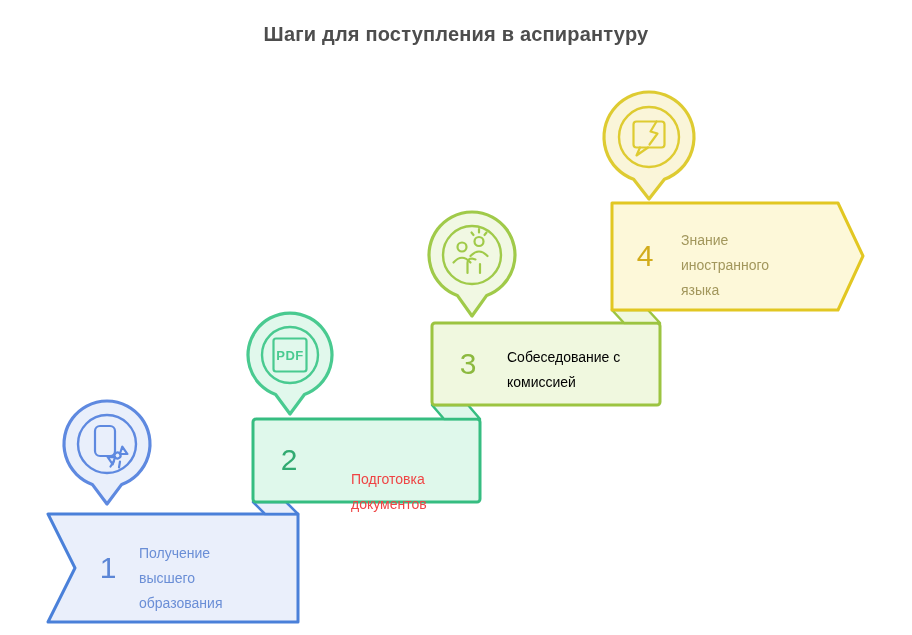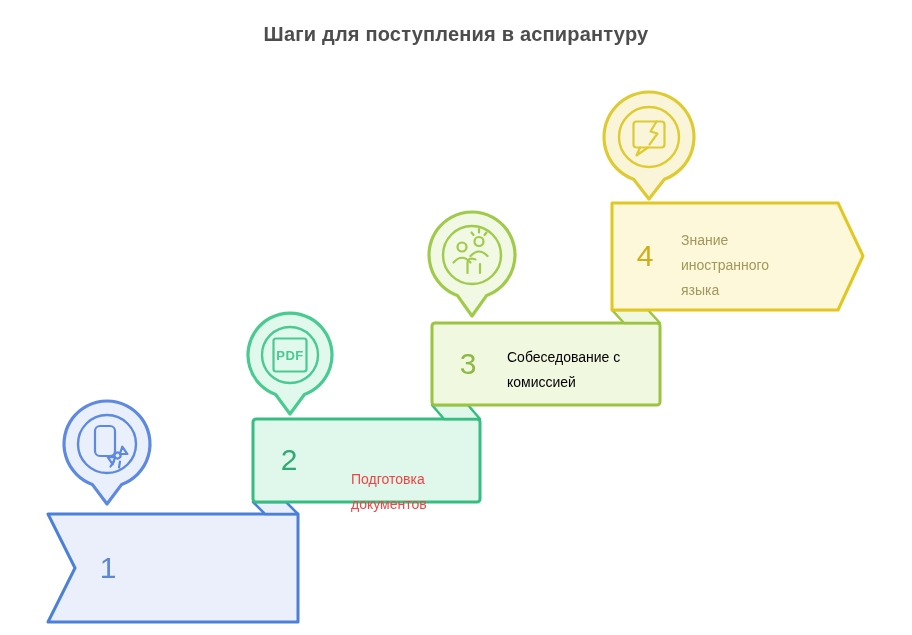--- a/index.html
+++ b/index.html
@@ -92,20 +92,23 @@
         <path d="M656.5 121.5 L650.5 131.5 L657.5 133.5 L649.5 144.5"></path>
       </g>
     </g>
   </svg>
 
   <div class="step-number n1">1</div>
   <div class="step-number n2">2</div>
   <div class="step-number n3">3</div>
   <div class="step-number n4">4</div>
 
+  <div class="step-label t1">Получение
+высшего
+образования</div>
   <div class="step-label t2">Подготовка
 документов</div>
   <div class="step-label t3">Собеседование с
 комиссией</div>
   <div class="step-label t4">Знание
 иностранного
 языка</div>
 
 </div>
 

